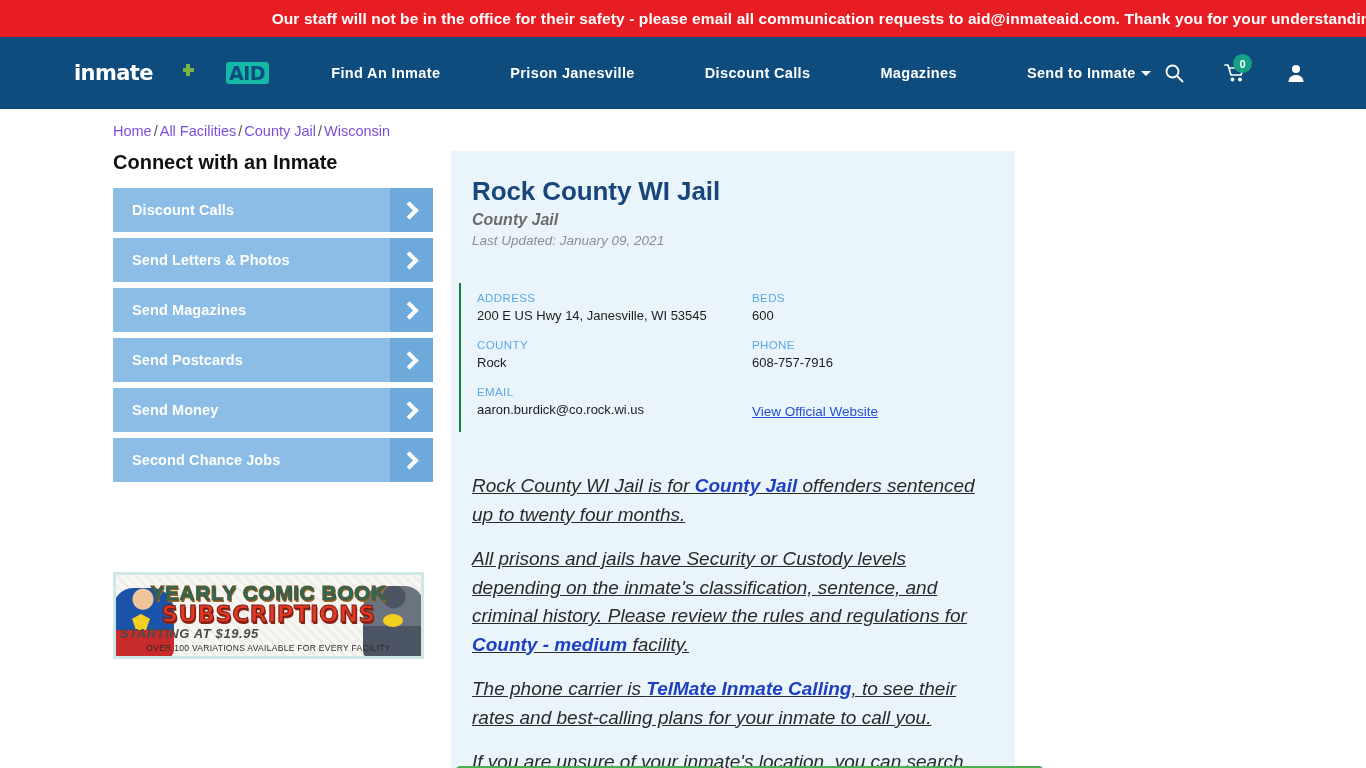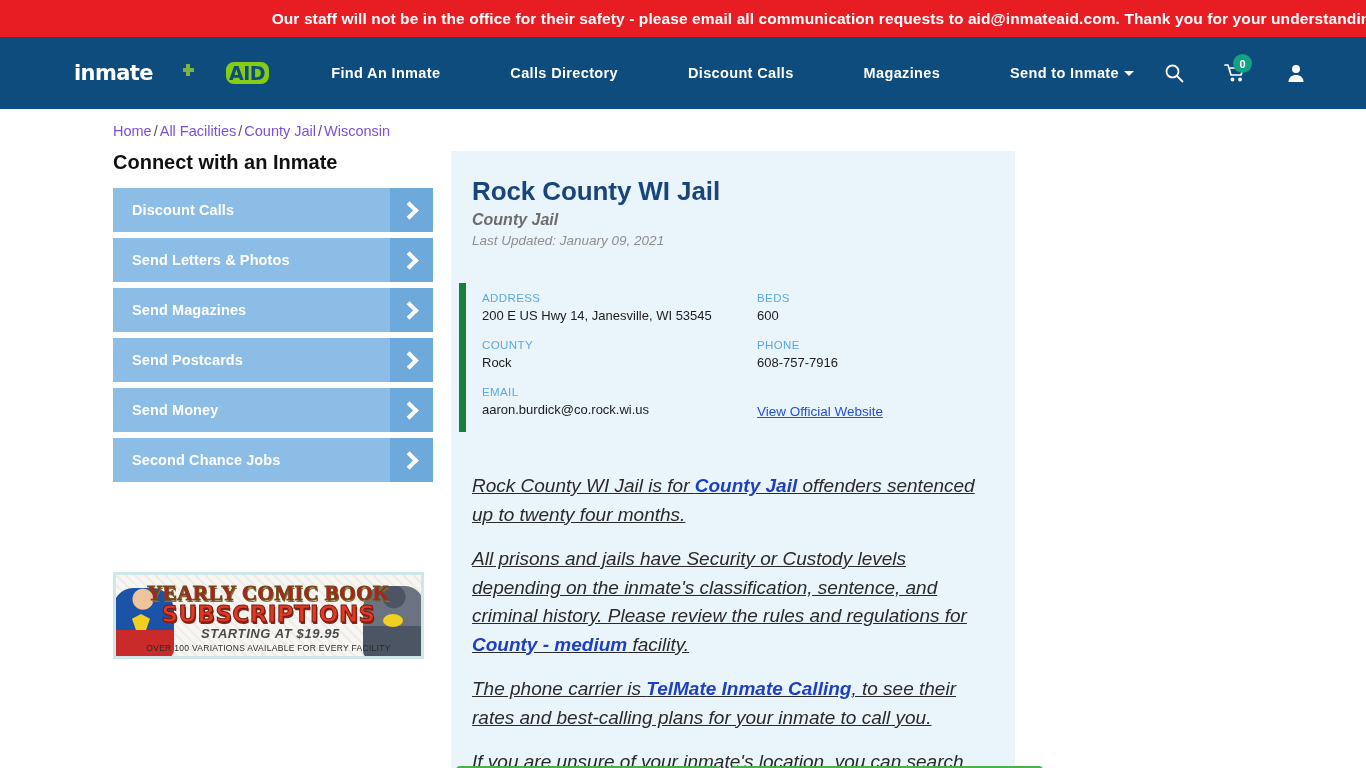--- a/index.html
+++ b/index.html
@@ -57,27 +57,27 @@
     position: relative;
     width: 11px; height: 12px;
     margin: 0 0 6px -2px;
   }
   .logo-cross:before, .logo-cross:after {
     content: ""; position: absolute; background: #7cb342;
   }
   .logo-cross:before { left: 3.5px; top: 0; width: 4px; height: 12px; }
   .logo-cross:after  { left: 0; top: 4px; width: 11px; height: 4px; }
   .logo-aid {
-    background: #84cc16;
+    background: #14b8a6;
     color: #0e4c7d;
     font-size: 19px;
     font-weight: bold;
     line-height: 20px;
     padding: 1px 4px 1px 3px;
-    border-radius: 8px;
+    border-radius: 3px;
     letter-spacing: -0.4px;
     font-family: "DejaVu Sans", sans-serif;
   }
 
   .nav-links { display: flex; align-items: flex-start; }
   .nav-link {
     color: #ffffff;
     font-size: 14.5px;
     font-weight: bold;
     letter-spacing: .35px;
@@ -191,40 +191,40 @@
   }
   .ad-inner {
     position: absolute; inset: 0;
     background:
       repeating-linear-gradient(45deg, #ececec 0 2px, transparent 2px 7px),
       #f7f6f1;
   }
   .ad-t1 {
     position: absolute; top: 6px; left: 0; right: 0;
     text-align: center;
-    font-family: Liberation Serif, serif;
+    font-family: Liberation Sans, sans-serif;
     font-size: 21px; font-weight: bold;
     letter-spacing: .5px;
-    color: #b91c1c;
+    color: #0f766e;
     -webkit-text-stroke: 1px #6b4a1d;
     text-shadow: 1px 2px 0 #8a6a33;
   }
   .ad-t2 {
     position: absolute; top: 26px; left: 0; right: 0;
     text-align: center;
     font-family: "DejaVu Sans", sans-serif;
     font-size: 23px; font-weight: bold;
     letter-spacing: .4px;
     color: #e03a24;
     -webkit-text-stroke: 1px #701a10;
     text-shadow: 1px 2px 0 #8e2517;
   }
   .ad-t3 {
     position: absolute; top: 51px; left: 4px; right: 0;
-    text-align: center;
+    text-align: left;
     font-style: italic;
     font-size: 13px; font-weight: bold;
     color: #4b4b4b;
     letter-spacing: .6px;
   }
   .ad-t4 {
     position: absolute; top: 68px; left: 0; right: 0;
     text-align: center;
     font-size: 8.5px; font-weight: normal;
     color: #2b2b2b;
@@ -286,21 +286,21 @@
   }
   .card-updated {
     padding: 4px 0 0 21px;
     font-size: 13.5px;
     font-style: italic;
     color: #8f8f8f;
   }
 
   .info-wrap {
     margin: 35px 0 0 8px;
-    border-left: 7px solid #15803d;
+    border-left: 2px solid #15803d;
     padding: 9px 0 12px 0;
   }
   .info-grid {
     display: grid;
     grid-template-columns: 275px 1fr;
     row-gap: 16px;
     padding-left: 16px;
   }
   .info-label {
     font-size: 11.5px;
@@ -367,21 +367,21 @@
 <div class="navbar">
 
   <div class="logo">
     <span class="logo-inmate">inmate</span>
     <span class="logo-cross"></span>
     <span class="logo-aid">AID</span>
   </div>
 
   <div class="nav-links">
     <a class="nav-link">Find An Inmate</a>
-    <a class="nav-link">Calls Directory</a>
+    <a class="nav-link">Prison Janesville</a>
     <a class="nav-link">Discount Calls</a>
     <a class="nav-link">Magazines</a>
     <a class="nav-link last"><span>Send to Inmate</span><i class="caret"></i></a>
   </div>
 
   <div class="nav-icons">
     <a class="nav-icon">
       <svg width="20" height="20" viewBox="0 0 20 20">
           <circle cx="8.5" cy="8.5" r="6" fill="none" stroke="#ffffff" stroke-width="1.8"></circle>
           <line x1="13" y1="13" x2="18.5" y2="18.5" stroke="#ffffff" stroke-width="1.8" stroke-linecap="round"></line>

